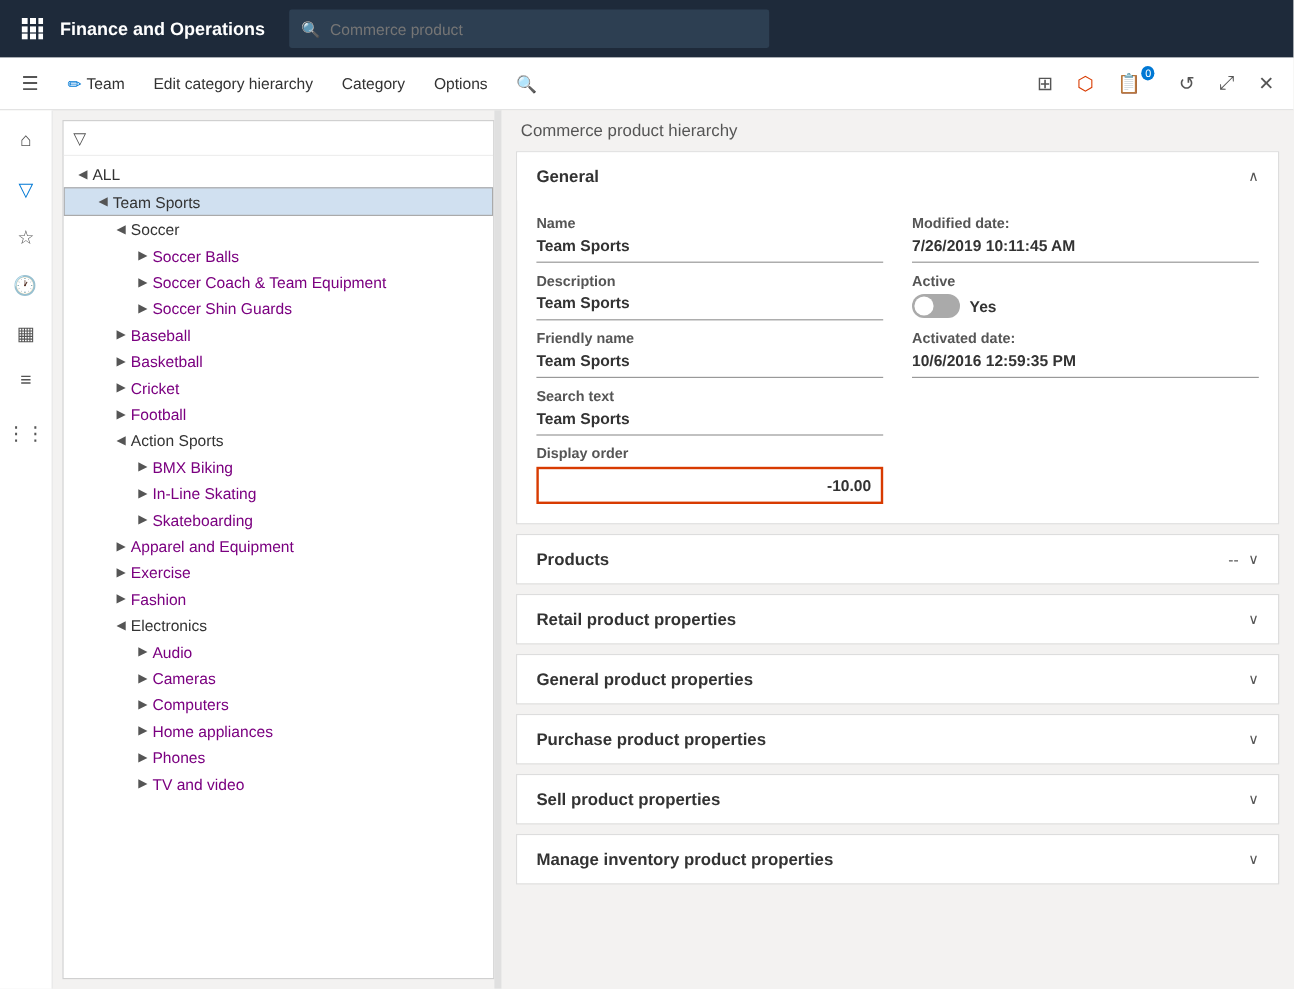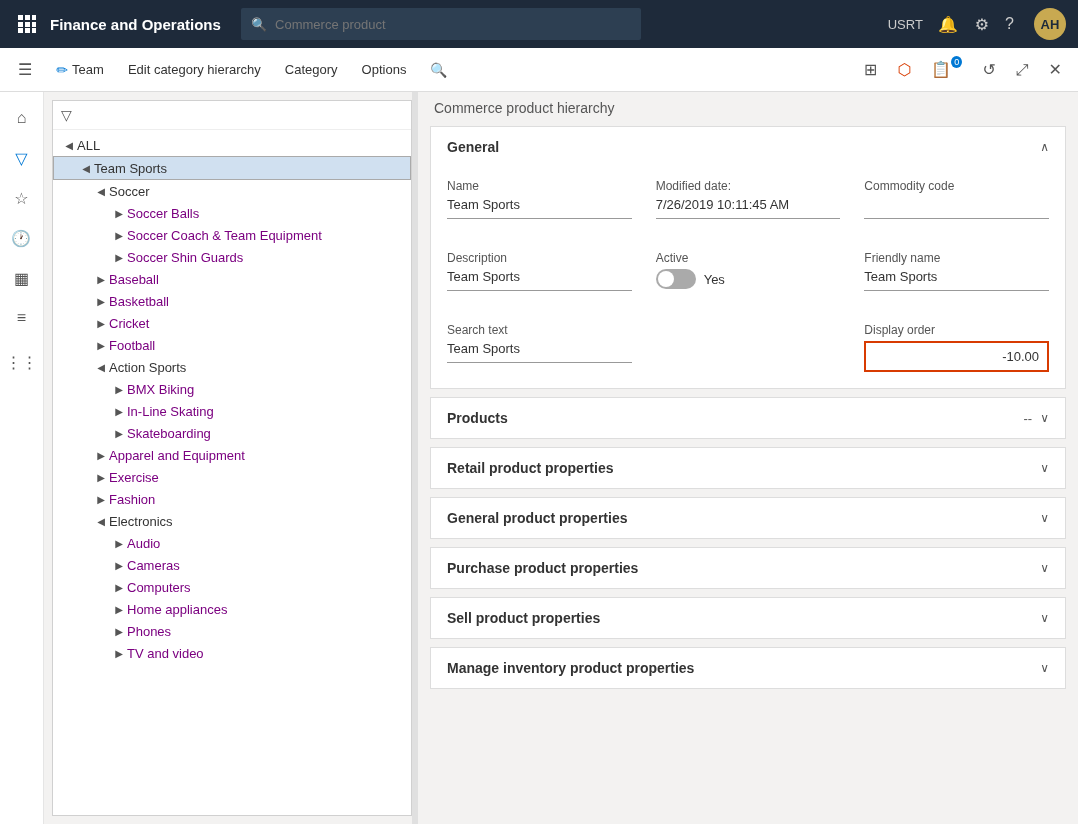--- a/index.html
+++ b/index.html
@@ -93,21 +93,21 @@
       background: white; border: 1px solid #ddd; margin-bottom: 8px;
     }
     .section-header {
       display: flex; align-items: center; justify-content: space-between; padding: 12px 16px; cursor: pointer; background: white;
     }
     .section-header h3 { font-size: 14px; font-weight: 600; color: #333; }
     .section-header .chevron { font-size: 12px; color: #555; }
     .section-content { padding: 12px 16px 16px; }
 
     .form-grid {
-      display: grid; grid-template-columns: 1fr 1fr 1fr; gap: 32px 24px;
+      display: grid; grid-template-columns: 1fr 1fr; gap: 8px 24px; font-weight: bold;
     }
     .form-field { display: flex; flex-direction: column; gap: 4px; }
     .form-field label { font-size: 12px; color: #555; }
     .form-field .field-value {
       font-size: 13px; color: #333; border-bottom: 1px solid #999; padding-bottom: 3px; min-height: 22px;
     }
     .form-field .field-value.highlighted {
       border: 2px solid #d83b01; padding: 6px 8px; background: white;
     }
 
@@ -139,27 +139,20 @@
       <rect x="0" y="13" width="5" height="5"></rect>
         <rect x="7" y="13" width="5" height="5"></rect>
         <rect x="14" y="13" width="4" height="5"></rect>
     </svg>
   </div>
   <div class="app-title">Finance and Operations</div>
   <div class="search-bar">
     <span style="color:#aaa; margin-right:8px;">🔍</span>
     <input type="text" placeholder="Commerce product" style="">
   </div>
-  <div class="nav-icons">
-    <span style="color:#ccc; font-size:13px;">USRT</span>
-    <span style="color:#ccc; font-size:16px;">🔔</span>
-    <span style="color:#ccc; font-size:16px;">⚙</span>
-    <span style="color:#ccc; font-size:16px;">?</span>
-    <div class="user-badge">AH</div>
-  </div>
 </div>
 
 <div class="toolbar">
   <button class="toolbar-btn">
     <span style="font-size:16px; color:#555;">☰</span>
   </button>
   <button class="toolbar-btn">
     <span class="icon">✏</span>
     <span>Team</span>
   </button>
@@ -333,24 +326,20 @@
           <div class="form-field">
             <label>Name</label>
             <div class="field-value">Team Sports</div>
           </div>
 
           <div class="form-field">
             <label>Modified date:</label>
             <div class="field-value">7/26/2019 10:11:45 AM</div>
           </div>
 
-          <div class="form-field">
-            <label>Commodity code</label>
-            <div class="field-value">&nbsp;</div>
-          </div>
 
           <div class="form-field">
             <label>Description</label>
             <div class="field-value">Team Sports</div>
           </div>
 
           <div class="form-field">
             <label>Active</label>
             <div class="toggle-container">
               <div class="toggle">
@@ -358,20 +347,24 @@
               </div>
               <span>Yes</span>
             </div>
           </div>
 
           <div class="form-field">
             <label>Friendly name</label>
             <div class="field-value">Team Sports</div>
           </div>
 
+          <div class="form-field">
+            <label>Activated date:</label>
+            <div class="field-value">10/6/2016 12:59:35 PM</div>
+          </div>
 
           <div class="form-field">
             <label>Search text</label>
             <div class="field-value">Team Sports</div>
           </div>
 
           <div class="form-field"></div>
 
           <div class="form-field">
             <label>Display order</label>

